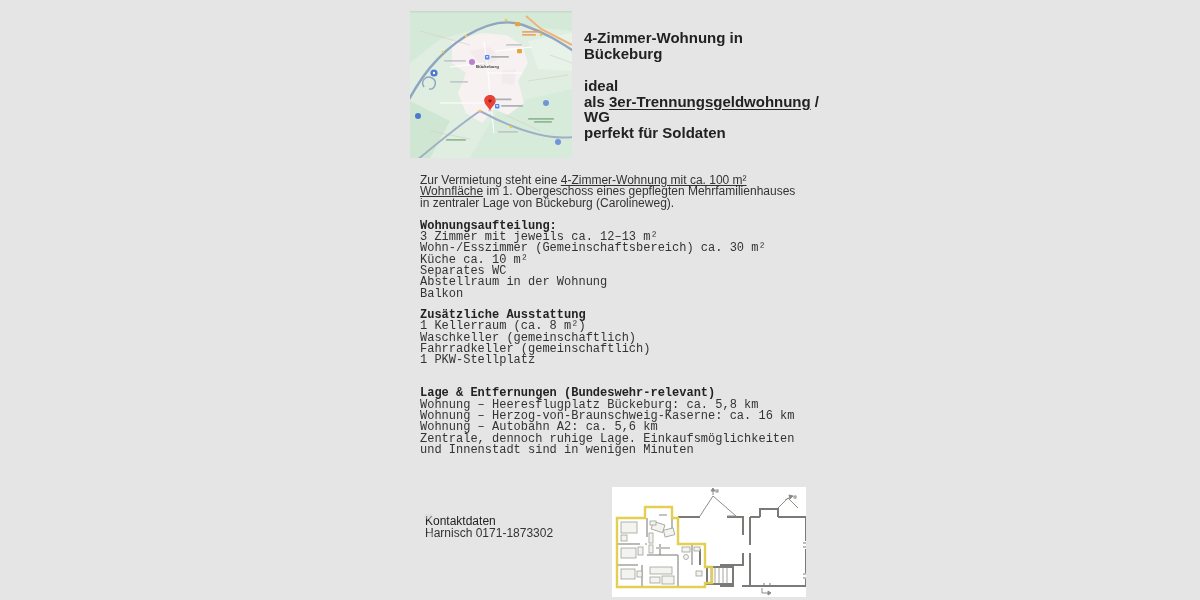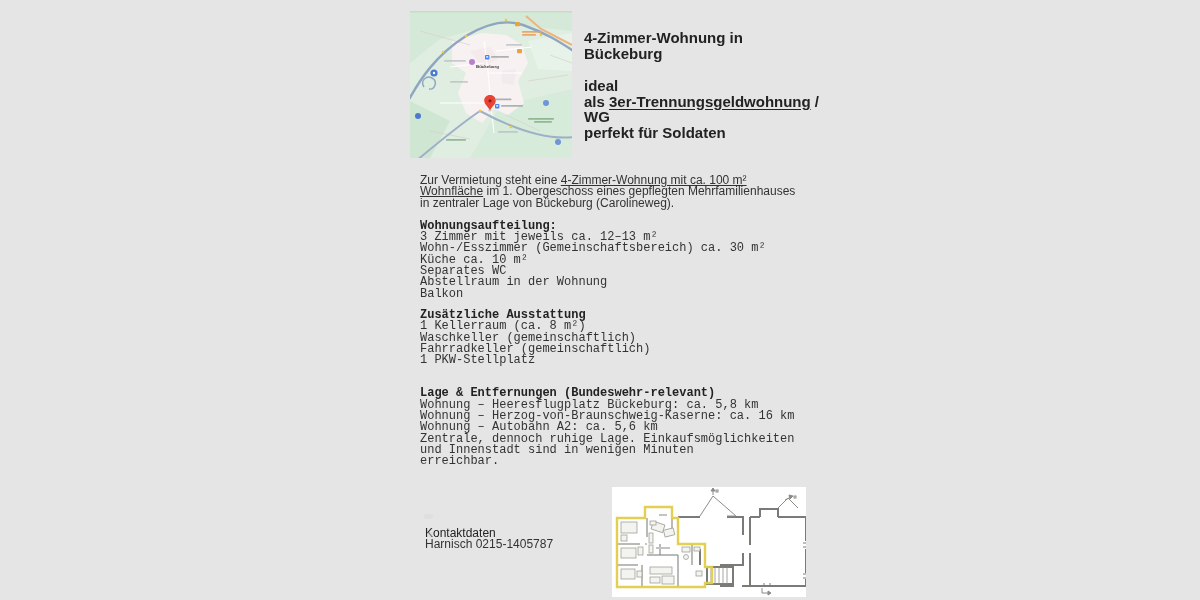--- a/index.html
+++ b/index.html
@@ -160,26 +160,25 @@
       <div class="ln">Fahrradkeller (gemeinschaftlich)</div>
       <div class="ln">1 PKW-Stellplatz</div>
     </div>
 
     <div class="sect" style="margin-top:22px;">
       <div class="hd">Lage &amp; Entfernungen (Bundeswehr-relevant)</div>
       <div class="ln">Wohnung – Heeresflugplatz Bückeburg: ca. 5,8 km</div>
       <div class="ln">Wohnung – Herzog-von-Braunschweig-Kaserne: ca. 16 km</div>
       <div class="ln">Wohnung – Autobahn A2: ca. 5,6 km</div>
       <div>Zentrale, dennoch ruhige Lage. Einkaufsmöglichkeiten und Innenstadt sind in wenigen Minuten</div>
-      <div>erreichbar.</div>
     </div>
 
     <div class="kontakt">
       <div class="hd" style="font-weight:normal;color:#222;">Kontaktdaten</div>
-      <div>Harnisch 0215-1405787</div>
+      <div>Harnisch 0171-1873302</div>
     </div>
   </div>
 
   <div class="smudge a"></div>
   <div class="smudge b"></div>
 
   <div class="plan-wrap">
     <svg width="194" height="110" viewBox="0 0 194 110">
       <rect x="0" y="0" width="194" height="110" fill="#ffffff"></rect>
 

